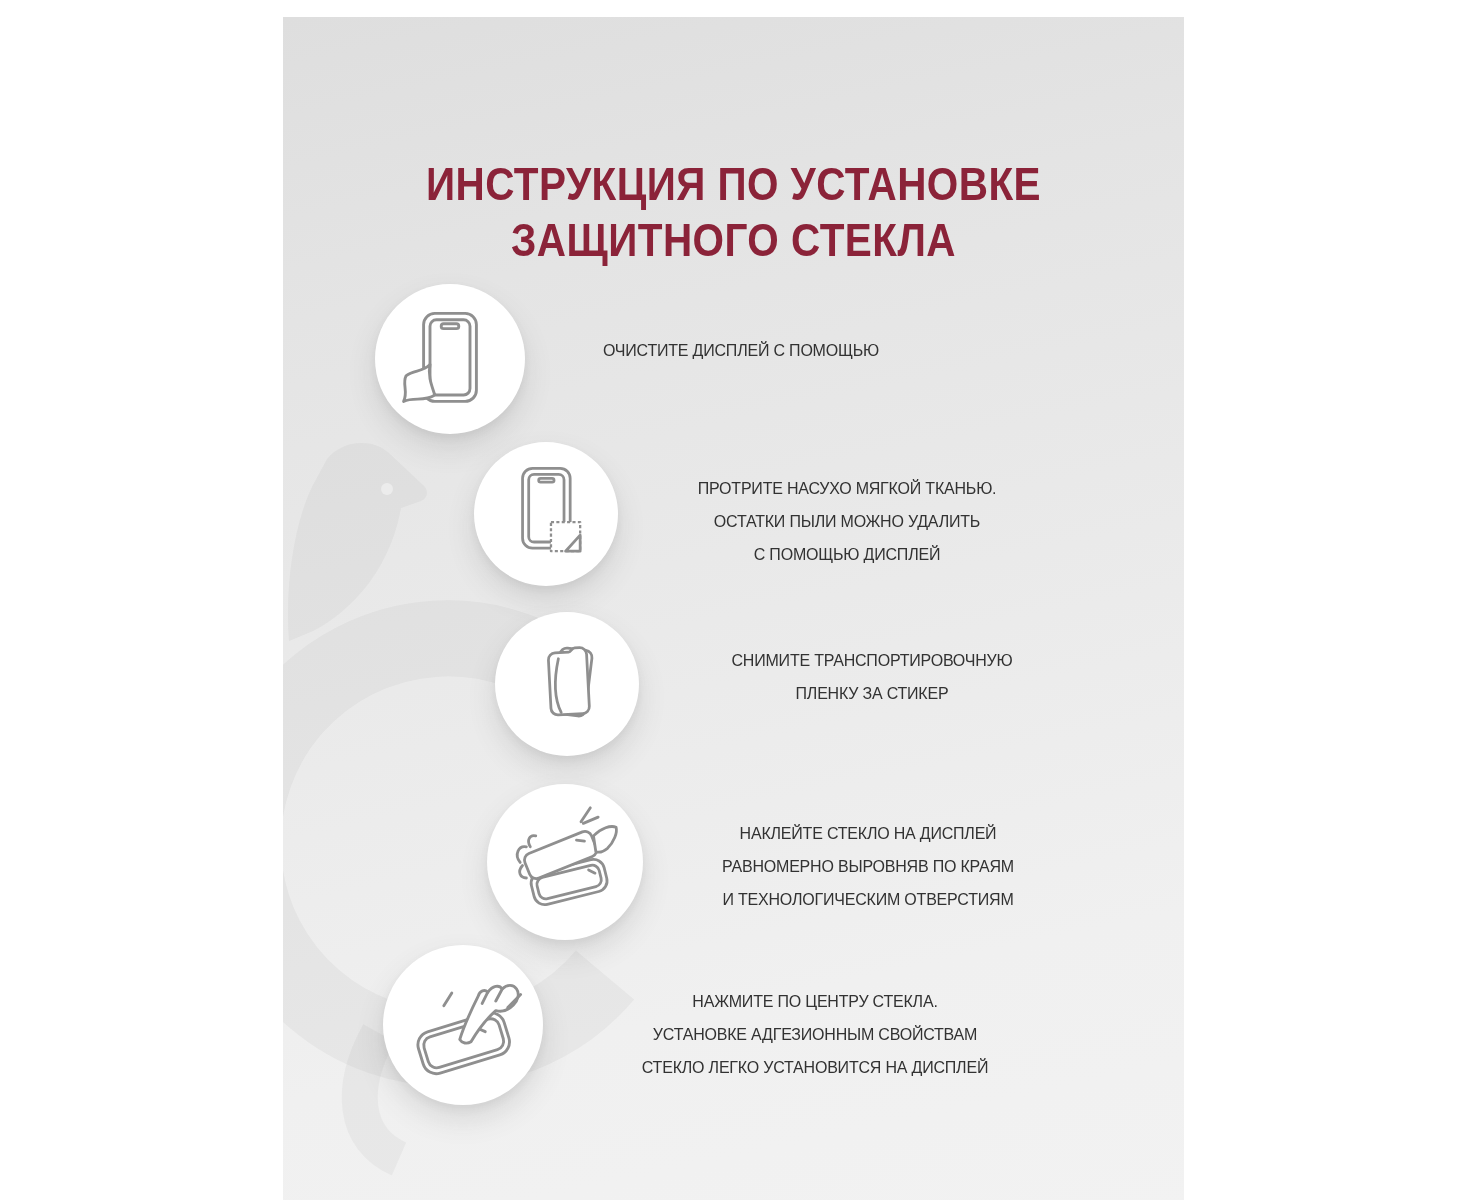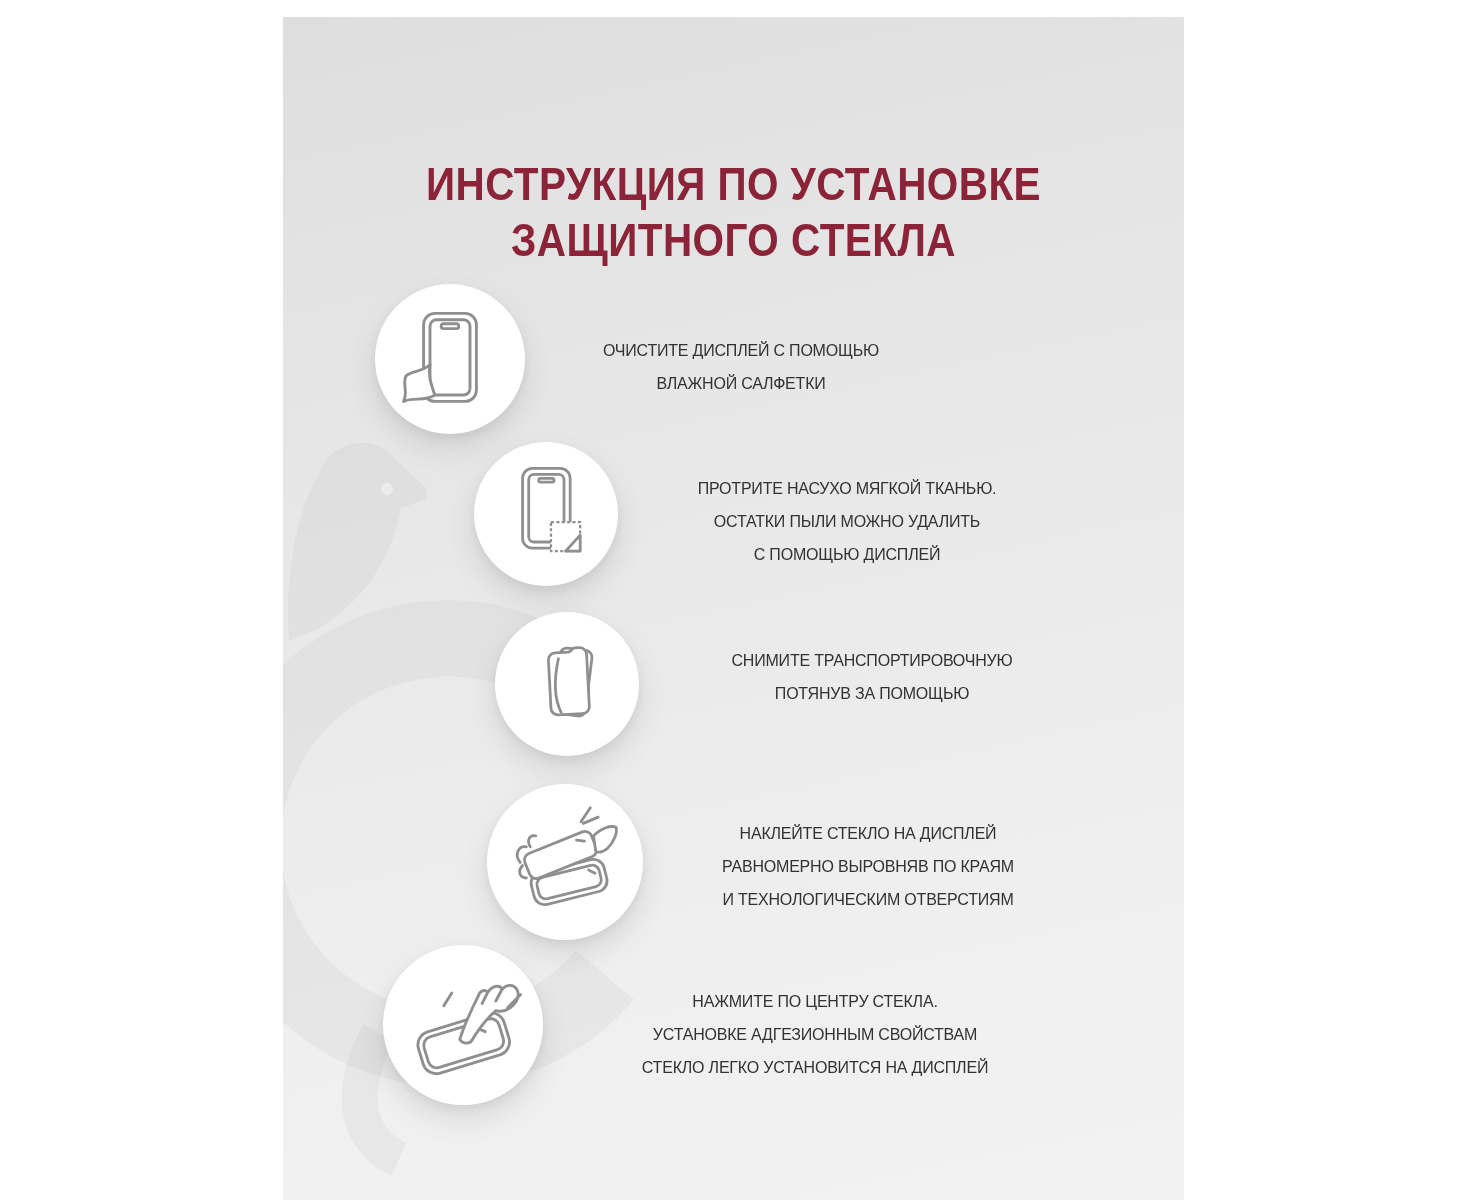--- a/index.html
+++ b/index.html
@@ -58,21 +58,20 @@
     <div class="circle c1">
       <svg viewBox="0 0 150 150" aria-hidden="true">
         <rect class="s" x="42" y="18" width="66" height="110" rx="14"></rect>
         <rect class="s" x="50" y="26" width="50" height="94" rx="8"></rect>
         <rect class="s" x="64" y="31" width="22" height="6" rx="3"></rect>
         <path class="sf" d="M20,96 C30,88 40,92 50,82 C47,96 52,108 56,120 C43,129 30,122 17,128 C23,116 15,106 20,96 Z"></path>
       </svg>
     </div>
     <div class="step-text t1">
       <div>ОЧИСТИТЕ ДИСПЛЕЙ С ПОМОЩЬЮ</div>
-      <div>ВЛАЖНОЙ САЛФЕТКИ</div>
     </div>
 
     <div class="circle c2">
       <svg viewBox="0 0 150 150" aria-hidden="true">
         <rect class="s" x="45" y="16" width="62" height="104" rx="13"></rect>
         <rect class="s" x="53" y="24" width="46" height="88" rx="7"></rect>
         <rect class="s" x="66" y="29" width="20" height="5" rx="2.5"></rect>
         <rect class="sd" x="82" y="86" width="38" height="38"></rect>
         <path class="sf" d="M101,124 L120,103 L120,124 Z"></path>
       </svg>
@@ -87,21 +86,21 @@
       <svg viewBox="0 0 150 150" aria-hidden="true">
         <rect class="s" x="62" y="30" width="42" height="86" rx="9" transform="rotate(7 83 73)"></rect>
         <g transform="rotate(-3 78 75)">
           <path class="sf" d="M62,34 h18 c3,0 4,-5 8,-5 h6 a9,9 0 0 1 9,9 v68 a9,9 0 0 1 -9,9 h-32 a9,9 0 0 1 -9,-9 v-63 a9,9 0 0 1 9,-9 z"></path>
           <path class="s" d="M66,42 C59,68 58,94 66,112"></path>
         </g>
       </svg>
     </div>
     <div class="step-text t3">
       <div>СНИМИТЕ ТРАНСПОРТИРОВОЧНУЮ</div>
-      <div>ПОТЯНУВ ЗА ПОМОЩЬЮ</div>
+      <div>ПЛЕНКУ ЗА СТИКЕР</div>
     </div>
 
     <div class="circle c4">
       <svg viewBox="0 0 160 160" aria-hidden="true">
         <path class="s" d="M100,28 L112,10 M103,30 L122,22"></path>
         <g transform="rotate(-14 85 102)">
           <rect class="s" x="36" y="84" width="96" height="42" rx="14"></rect>
           <rect class="s" x="43" y="91" width="82" height="28" rx="9"></rect>
           <path class="s" d="M112,96 l7,6"></path>
         </g>

